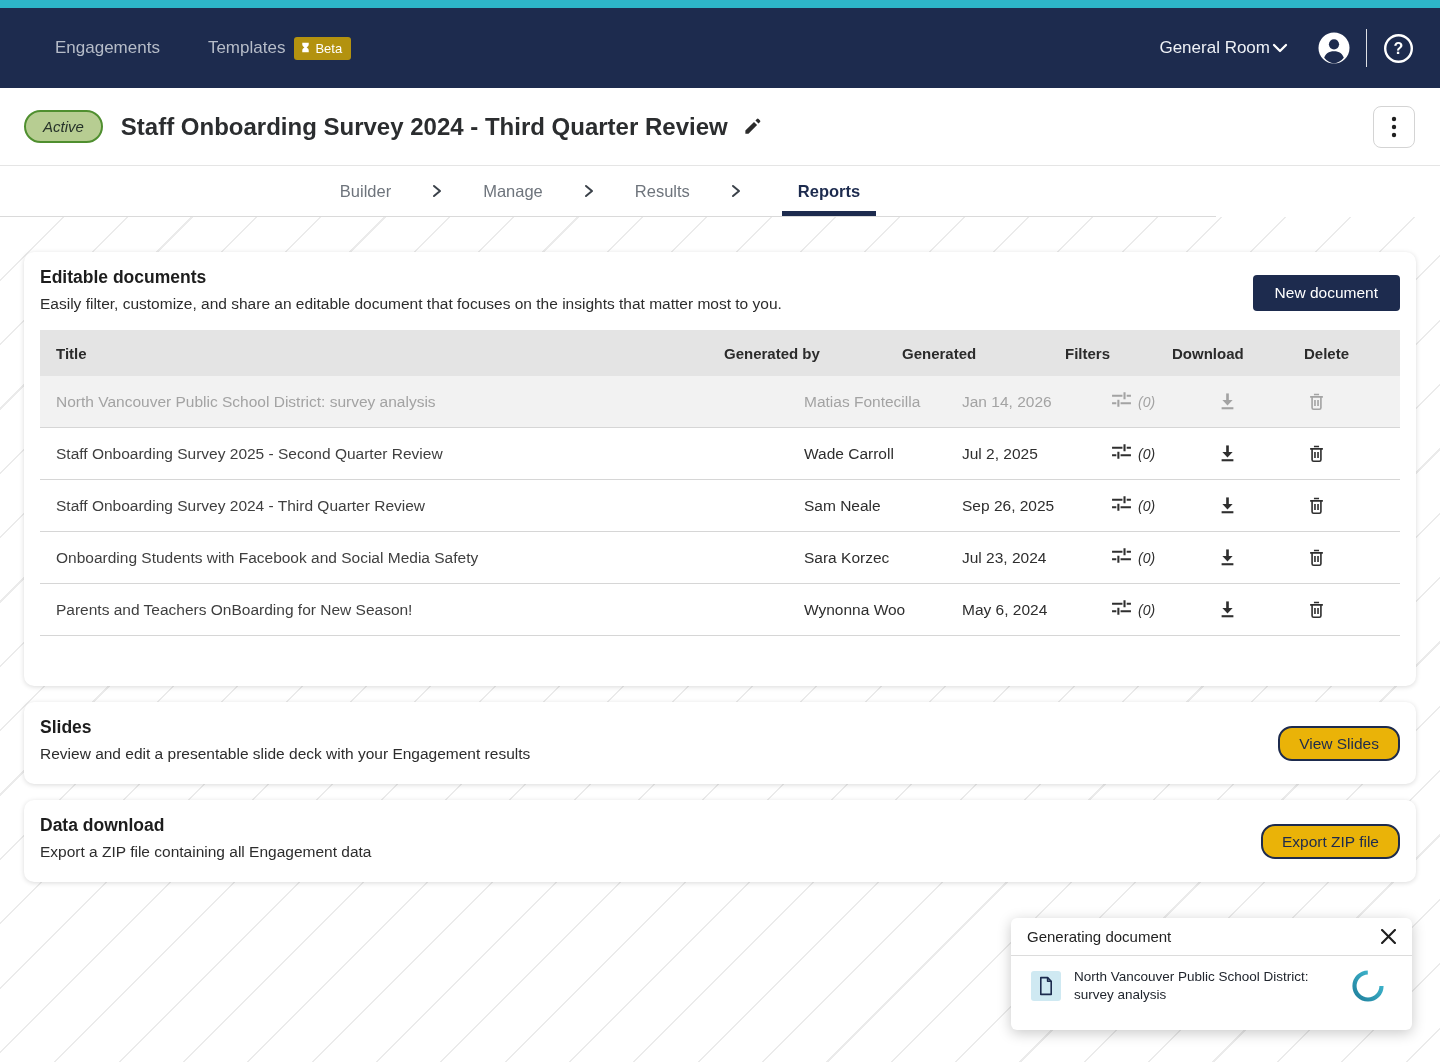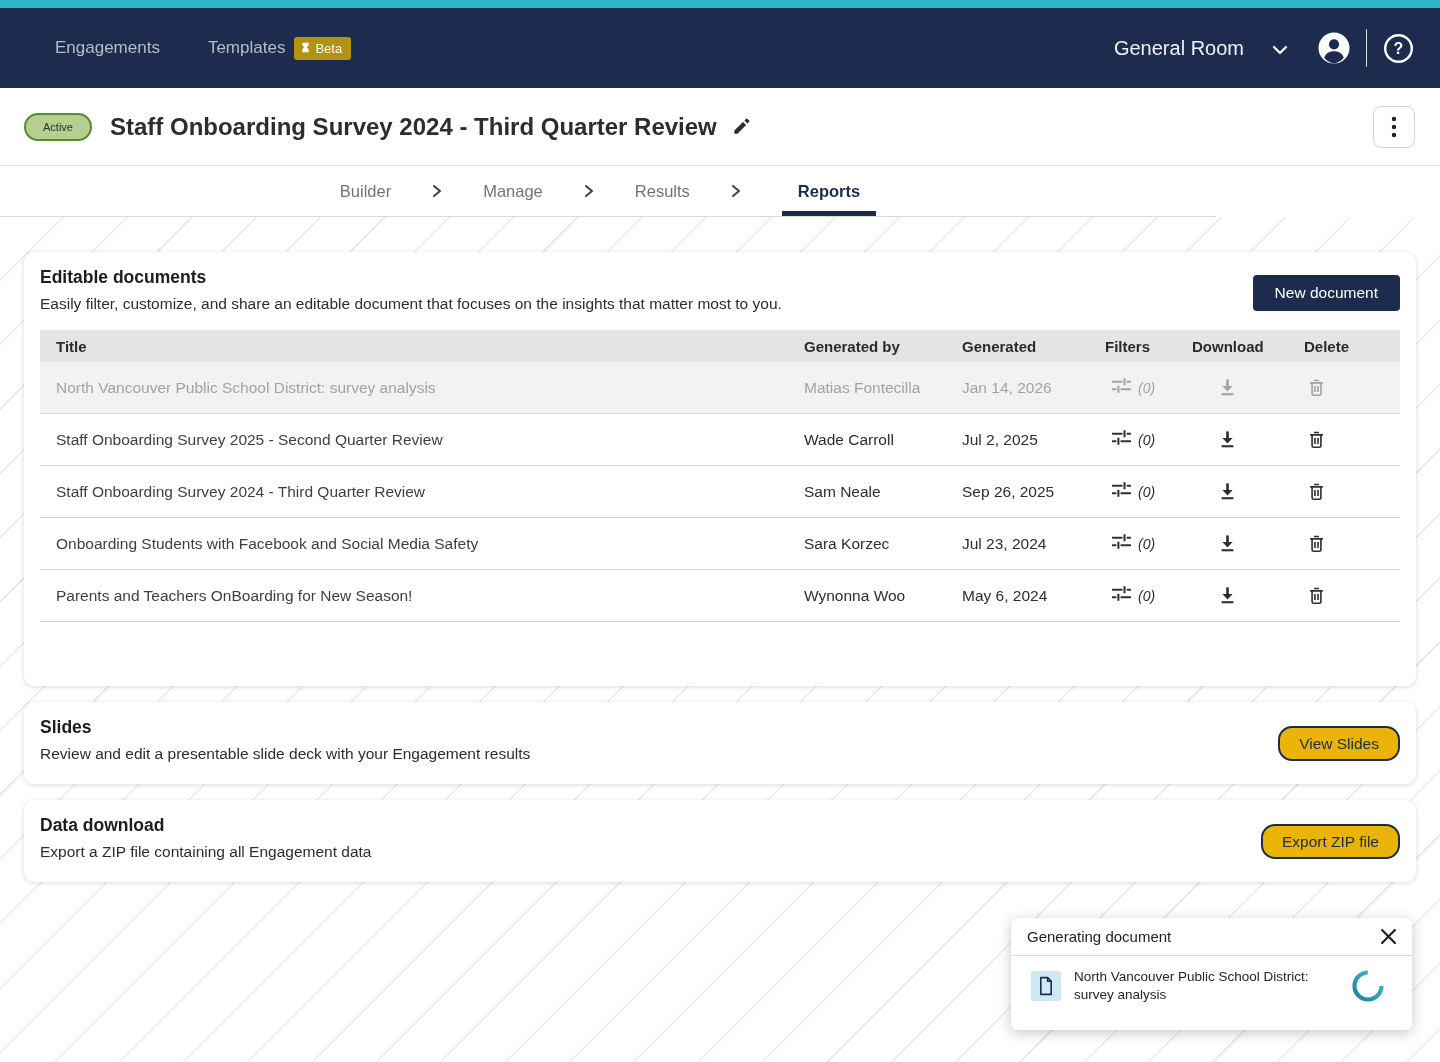--- a/index.html
+++ b/index.html
@@ -12,29 +12,29 @@
   .topbar { top:8px; left:0; width:1440px; height:80px; background:var(--navy,#1d2b4e);
     display:flex; align-items:center; padding:0 26px 0 16px; }
   .brand { display:flex; align-items:center; gap:10px; }
   .brand-text { color:#fff; font-size:21px; letter-spacing:.2px; }
   .brand-text .bold { font-weight:700; }
   .topnav { display:flex; align-items:center; margin-left:39px; gap:48px; }
   .topnav-item { color:#b6bcc8; font-size:17px; cursor:pointer; display:flex; align-items:center; gap:9px; }
   .beta-badge { background:var(--gold,#b3920f); color:#fff; font-size:13px; border-radius:3px;
     padding:4px 9px 4px 7px; display:flex; align-items:center; gap:5px; }
   .top-right { margin-left:auto; display:flex; align-items:center; }
-  .room { color:#eef1f6; font-size:20px; display:flex; align-items:center; gap:28px; cursor:pointer; }
+  .room { color:#eef1f6; font-size:17px; display:flex; align-items:center; gap:2px; cursor:pointer; }
   .avatar-wrap { margin-left:30px; display:flex; align-items:center; }
   .top-divider { width:1px; height:38px; background:rgba(255,255,255,.85); margin:0 16px; }
 
   
   .page-head { top:88px; left:0; width:1440px; height:78px; background:#fff;
     display:flex; align-items:center; padding:0 25px 0 24px; border-bottom:1px solid #e5e5e5; }
   .status-pill { background:var(--green-fill,#b7cd92); border:2px solid var(--green-border,#4f8f2f);
-    border-radius:999px; padding:6px 17px; font-size:11px; color:#27332a; }
+    border-radius:999px; padding:6px 17px; font-size:15px; color:#27332a;font-style:italic; }
   .page-title { margin-left:18px; font-size:24px; font-weight:700; color:#2b2d2f; }
   .pencil { margin-left:15px; display:flex; cursor:pointer; }
   .kebab-btn { margin-left:auto; width:42px; height:42px; background:#fff; border:1px solid #d4d4d4;
     border-radius:8px; display:flex; align-items:center; justify-content:center; cursor:pointer; }
 
   
   .stepper { top:166px; left:0; width:1216px; height:51px; background:#fff; border-bottom:1px solid #dadada;
     display:flex; align-items:stretch; justify-content:center; gap:40px; font-size:16.5px; color:#6e747c; }
   .step { display:flex; align-items:center; cursor:pointer; }
   .step.active { color:var(--navy,#1d2b4e); font-weight:700; position:relative; padding:0 16px; }
@@ -58,21 +58,21 @@
     background:#eab308; color:var(--navy,#1d2b4e); font-size:15.5px; border:2px solid var(--navy,#1d2b4e);
     border-radius:14px; font-family:inherit; cursor:pointer; }
 
   #card-docs { top:252px; height:434px; padding:15px 16px 0 16px; }
   #card-slides { top:702px; height:82px; padding:15px 16px 0 16px; }
   #card-data { top:800px; height:82px; padding:15px 16px 16px 16px; }
 
   
   .doc-table { margin-top:17px; }
   .t-row { display:grid; grid-template-columns:1fr 158px 143px 87px 112px 96px; align-items:center; }
-  .t-head { height:32px; background:#e4e4e4; font-weight:700; font-size:15px; color:#2b2b2b; }
+  .t-head { height:46px; background:#e4e4e4; font-weight:700; font-size:15px; color:#2b2b2b;gap:20px; }
   .t-head .th:first-child { padding-left:16px; }
   .row { height:52px; border-bottom:1px solid #d6d6d6; font-size:15.5px; }
   .cell-title { padding-left:16px; color:#3f3f3f; white-space:nowrap; overflow:hidden; }
   .cell-by, .cell-date { color:#2e2e2e; white-space:nowrap; }
   .cell-filters { display:flex; align-items:center; gap:6px; padding-left:6px; color:#2f2f2f; }
   .filters-count { font-style:italic; font-size:14px; }
   .cell-dl { padding-left:26px; display:flex; color:#2f2f2f; cursor:pointer; }
   .cell-del { padding-left:4px; display:flex; color:#2f2f2f; cursor:pointer; }
   .row.disabled { background:#f2f2f2; }
   .row.disabled .cell-title, .row.disabled .cell-by, .row.disabled .cell-date,

